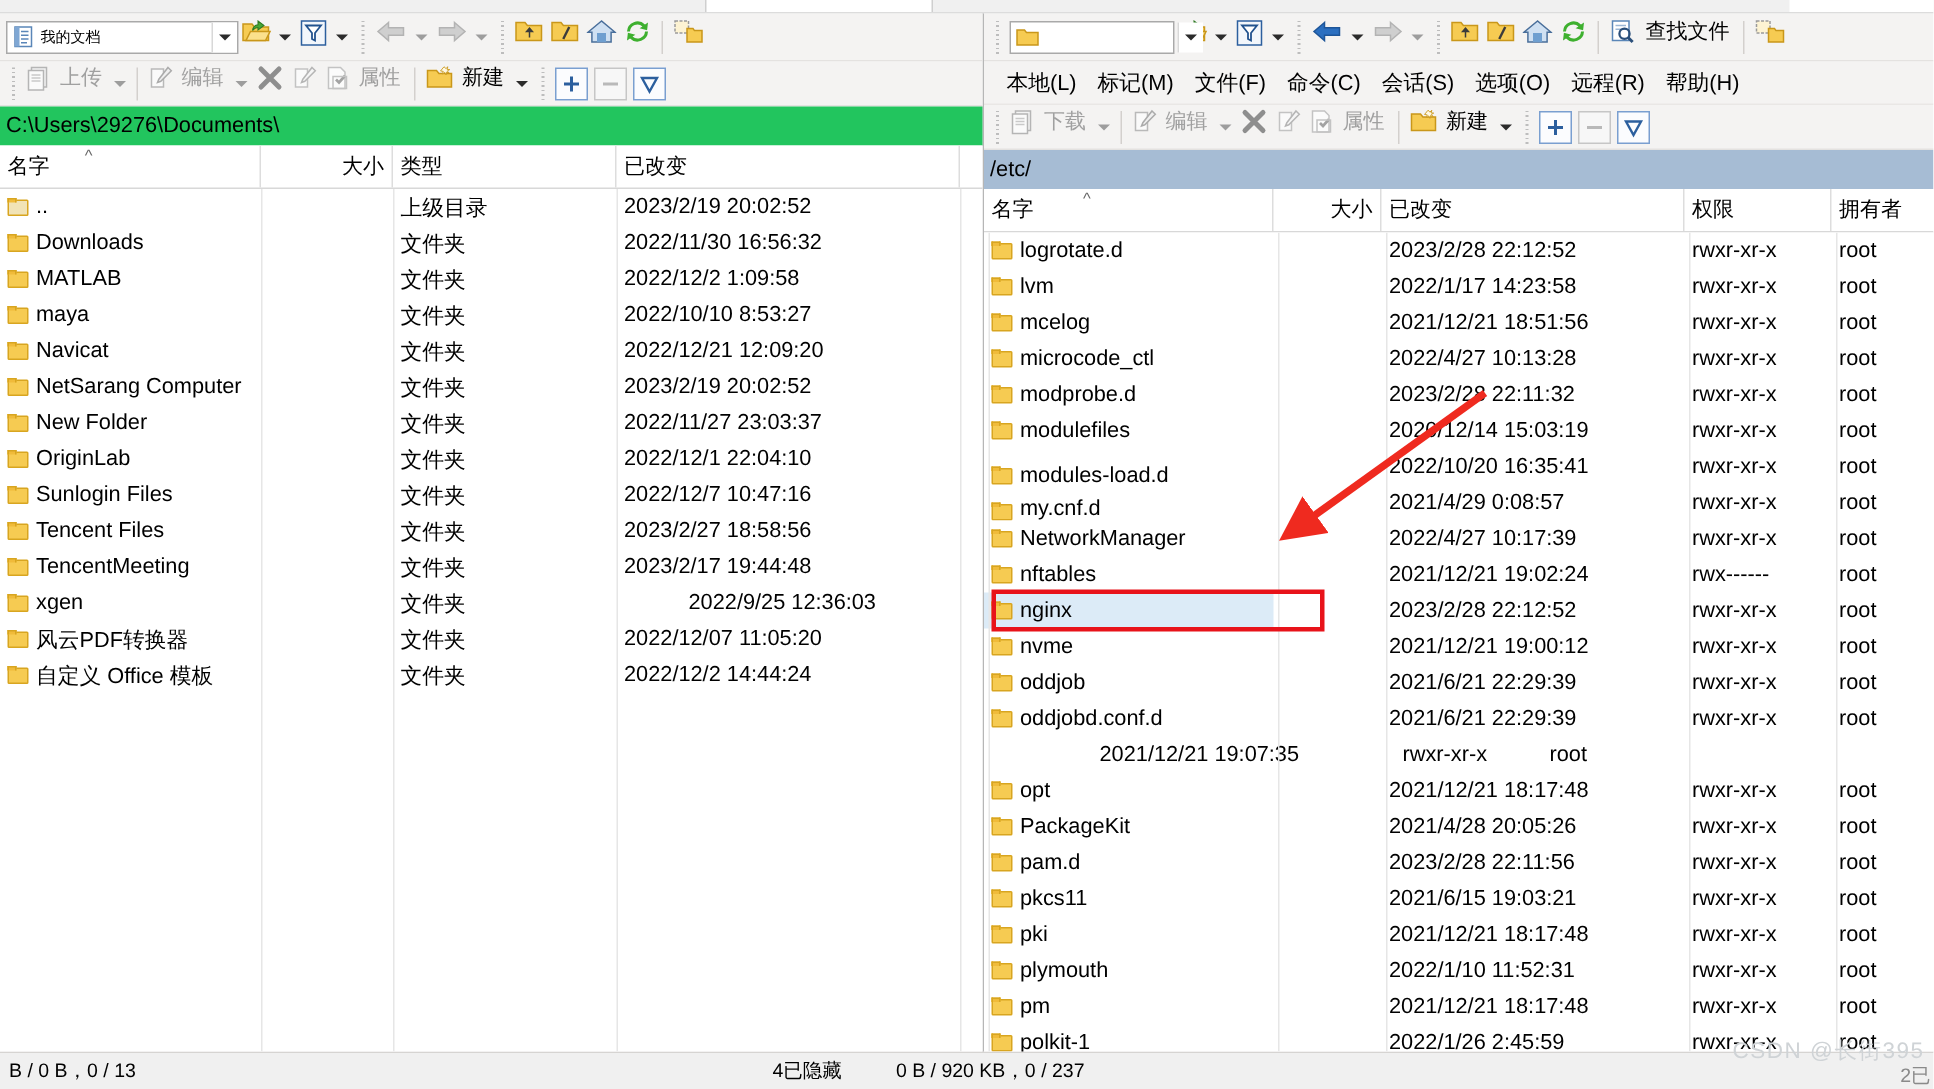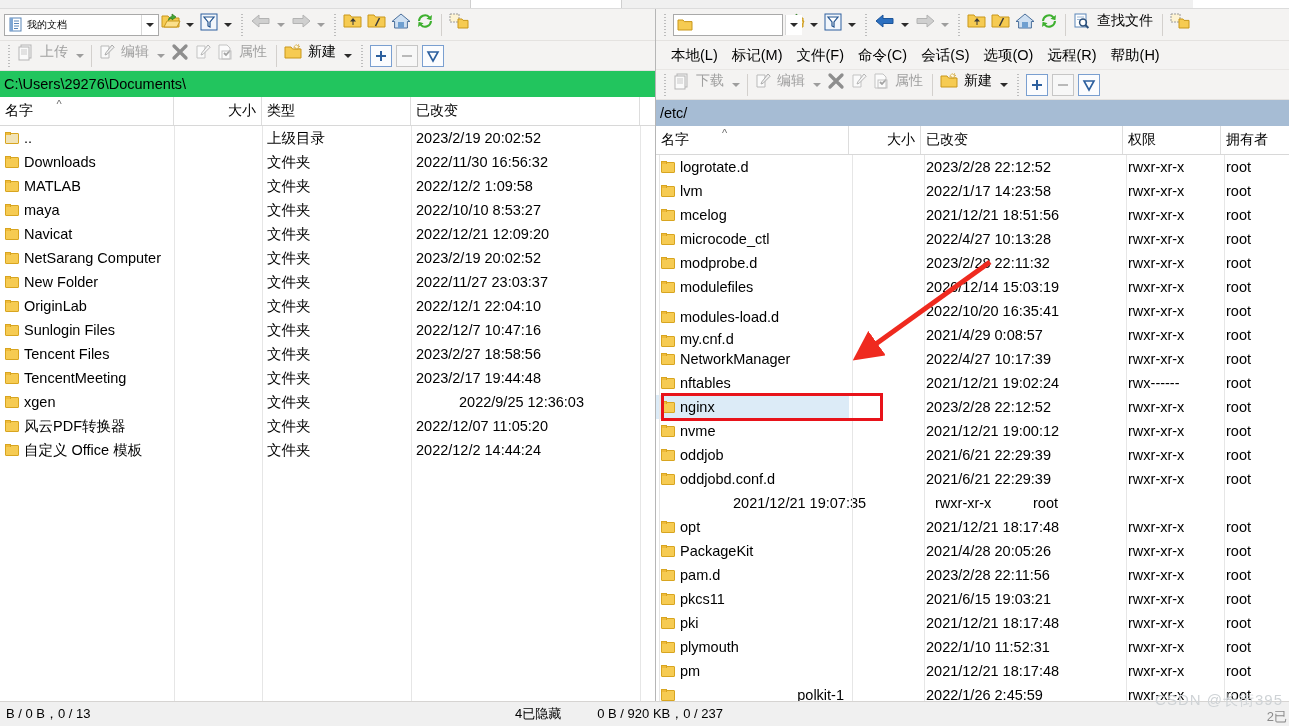--- a/index.html
+++ b/index.html
@@ -1125,21 +1125,21 @@
               <span>2021/12/21 18:17:48</span>
             </div>
             <div class="c rights" style="width: 98px; flex: 0 0 98px;">
               <span>rwxr-xr-x</span>
             </div>
             <div class="c owner" style="width: 80px; flex: 0 0 80px;">
               <span>root</span>
             </div>
           </div>
           <div class="frow">
-            <div class="c name" style="width: 193px; flex: 0 0 193px; justify-content: space-between;">
+            <div class="c name" style="width: 193px; flex: 0 0 193px;">
               <span class="fico"></span>
               <span>polkit-1</span>
             </div>
             <div class="c size r" style="width: 72px; flex: 0 0 72px;">
               <span></span>
             </div>
             <div class="c changed" style="width: 202px; flex: 0 0 202px;">
               <span>2022/1/26 2:45:59</span>
             </div>
             <div class="c rights" style="width: 98px; flex: 0 0 98px;">

